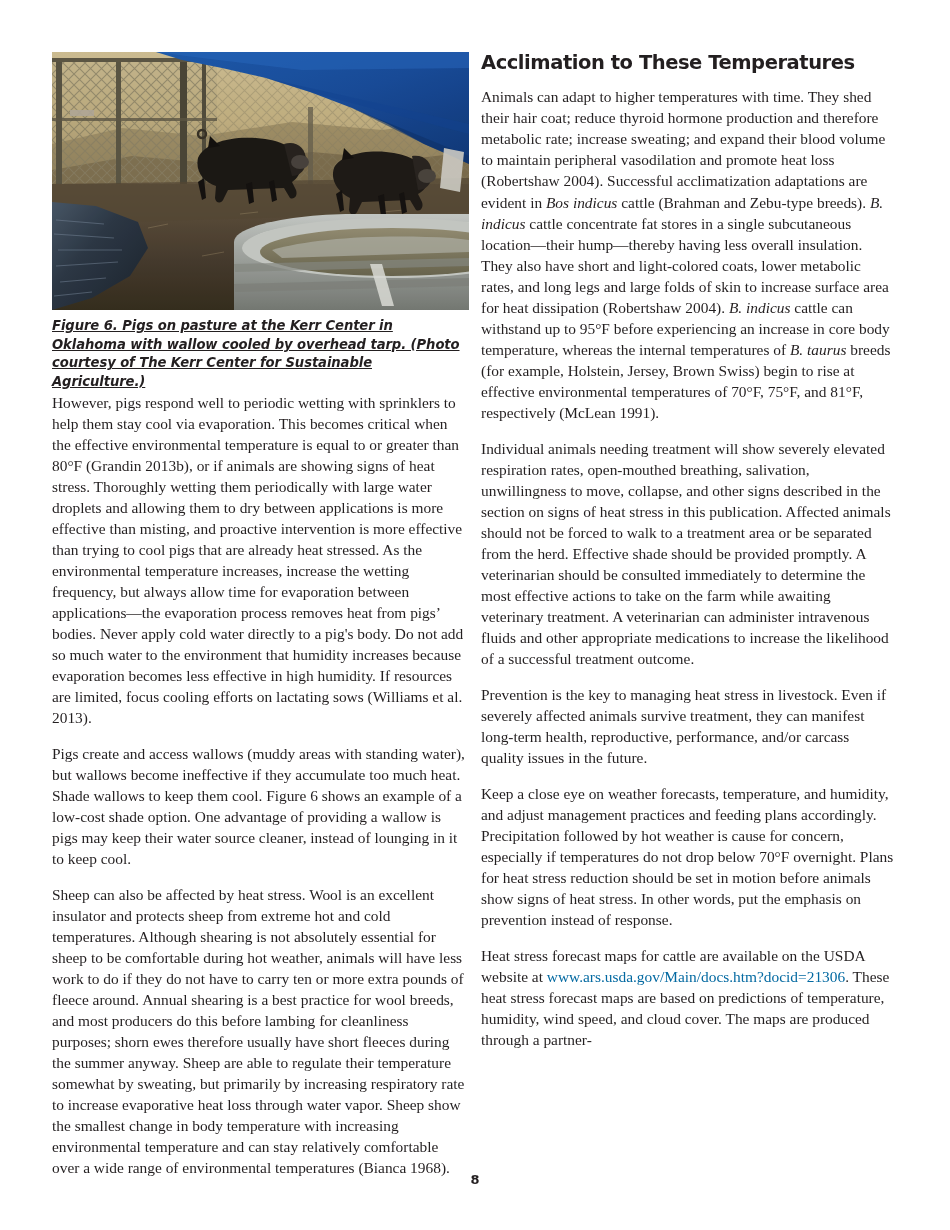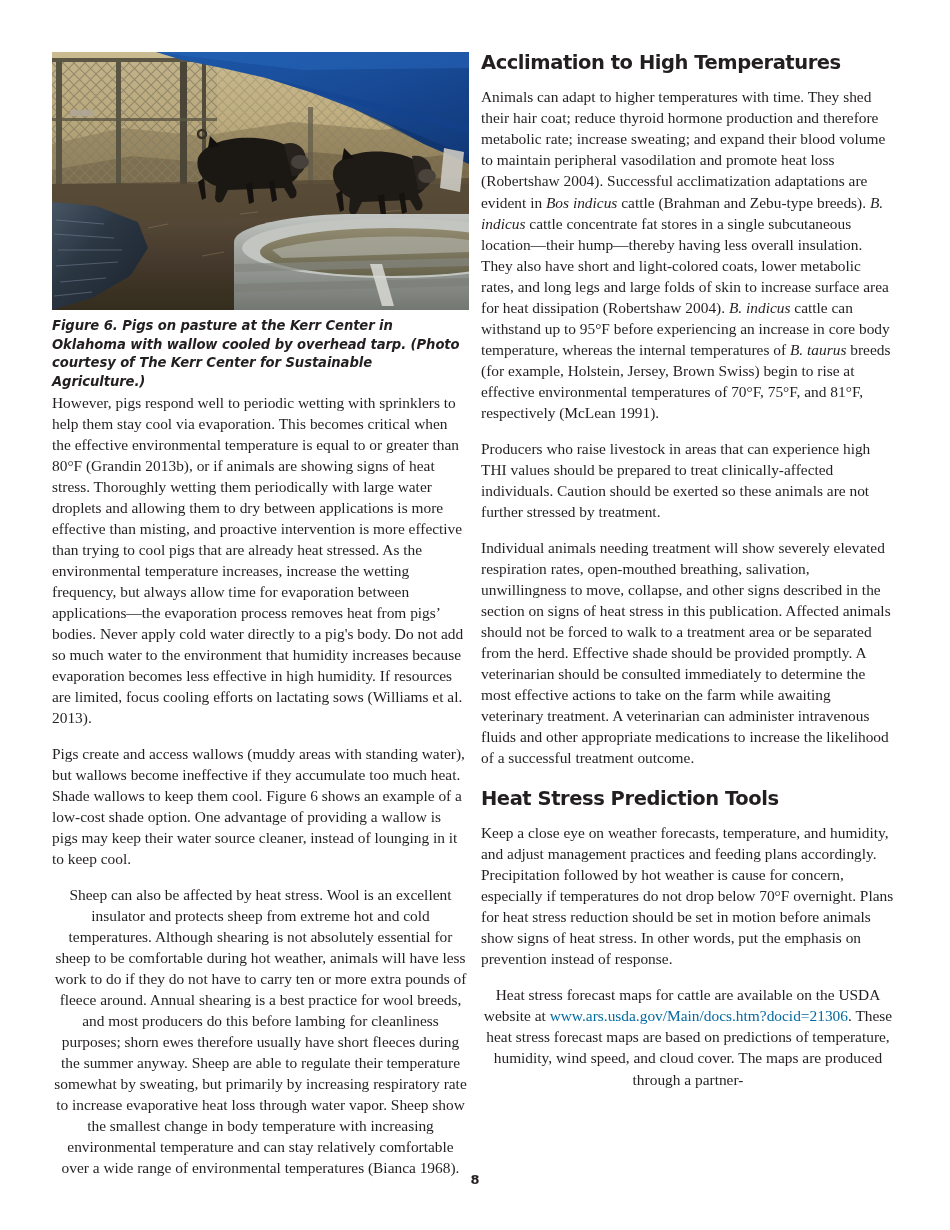--- a/index.html
+++ b/index.html
@@ -44,20 +44,21 @@
 
   .caption {
     font-family: "DejaVu Sans", sans-serif;
     font-weight: bold;
     font-style: italic;
     font-size: 13.2px;
     line-height: 1.42;
     color: #231f20;
     margin-top: 7px;
     letter-spacing: -0.1px;
+    text-decoration: underline;
   }
 
   
   h2.section-heading {
     font-family: "DejaVu Sans", sans-serif;
     font-weight: bold;
     font-size: 19.5px;
     line-height: 1.15;
     color: #231f20;
     margin: 0 0 12px 0;
@@ -69,21 +70,21 @@
   
   p.body {
     font-family: "Liberation Serif", serif;
     font-size: 15.4px;
     line-height: 1.365;
     color: #231f20;
     margin: 0 0 15px 0;
     text-align: left;
     hyphens: none;
   }
-  p.body:last-child { margin-bottom: 0; text-align: center; }
+  p.body:last-child { margin-bottom: 0; }
 
   .first-para { margin-top: 18px; }
 
   em { }
 
   a.extlink,
   .extlink {
     color: #0369a1;
     text-decoration: none;
   }
@@ -236,26 +237,25 @@
       <figcaption class="caption">Figure 6. Pigs on pasture at the Kerr Center in Oklahoma with wallow cooled by overhead tarp. (Photo courtesy of The Kerr Center for Sustainable Agriculture.)</figcaption>
     </figure>
 
     <p class="body first-para">However, pigs respond well to periodic wetting with sprinklers to help them stay cool via evaporation. This becomes critical when the effective environmental temperature is equal to or greater than 80°F (Grandin 2013b), or if animals are showing signs of heat stress. Thoroughly wetting them periodically with large water droplets and allowing them to dry between applications is more effective than misting, and proactive intervention is more effective than trying to cool pigs that are already heat stressed. As the environmental temperature increases, increase the wetting frequency, but always allow time for evaporation between applications—the evaporation process removes heat from pigs’ bodies. Never apply cold water directly to a pig's body. Do not add so much water to the environment that humidity increases because evaporation becomes less effective in high humidity. If resources are limited, focus cooling efforts on lactating sows (Williams et al. 2013).</p>
     <p class="body">Pigs create and access wallows (muddy areas with standing water), but wallows become ineffective if they accumulate too much heat. Shade wallows to keep them cool. Figure 6 shows an example of a low-cost shade option. One advantage of providing a wallow is pigs may keep their water source cleaner, instead of lounging in it to keep cool.</p>
     <p class="body">Sheep can also be affected by heat stress. Wool is an excellent insulator and protects sheep from extreme hot and cold temperatures. Although shearing is not absolutely essential for sheep to be comfortable during hot weather, animals will have less work to do if they do not have to carry ten or more extra pounds of fleece around. Annual shearing is a best practice for wool breeds, and most producers do this before lambing for cleanliness purposes; shorn ewes therefore usually have short fleeces during the summer anyway. Sheep are able to regulate their temperature somewhat by sweating, but primarily by increasing respiratory rate to increase evaporative heat loss through water vapor. Sheep show the smallest change in body temperature with increasing environmental temperature and can stay relatively comfortable over a wide range of environmental temperatures (Bianca 1968).</p>
   </div>
 
   <div class="col col-right">
 
-    <h2 class="section-heading">Acclimation to High Temperatures</h2>
+    <h2 class="section-heading">Acclimation to These Temperatures</h2>
     <p class="body">Animals can adapt to higher temperatures with time. They shed their hair coat; reduce thyroid hormone production and therefore metabolic rate; increase sweating; and expand their blood volume to maintain peripheral vasodilation and promote heat loss (Robertshaw 2004). Successful acclimatization adaptations are evident in <em>Bos indicus</em> cattle (Brahman and Zebu-type breeds). <em>B. indicus</em> cattle concentrate fat stores in a single subcutaneous location—their hump—thereby having less overall insulation. They also have short and light-colored coats, lower metabolic rates, and long legs and large folds of skin to increase surface area for heat dissipation (Robertshaw 2004). <em>B. indicus</em> cattle can withstand up to 95°F before experiencing an increase in core body temperature, whereas the internal temperatures of <em>B. taurus</em> breeds (for example, Holstein, Jersey, Brown Swiss) begin to rise at effective environmental temperatures of 70°F, 75°F, and 81°F, respectively (McLean 1991).</p>
 
-    <p class="body">Producers who raise livestock in areas that can experience high THI values should be prepared to treat clinically-affected individuals. Caution should be exerted so these animals are not further stressed by treatment.</p>
     <p class="body">Individual animals needing treatment will show severely elevated respiration rates, open-mouthed breathing, salivation, unwillingness to move, collapse, and other signs described in the section on signs of heat stress in this publication. Affected animals should not be forced to walk to a treatment area or be separated from the herd. Effective shade should be provided promptly. A veterinarian should be consulted immediately to determine the most effective actions to take on the farm while awaiting veterinary treatment. A veterinarian can administer intravenous fluids and other appropriate medications to increase the likelihood of a successful treatment outcome.</p>
-
-    <h2 class="section-heading spaced">Heat Stress Prediction Tools</h2>
+    <p class="body">Prevention is the key to managing heat stress in livestock. Even if severely affected animals survive treatment, they can manifest long-term health, reproductive, performance, and/or carcass quality issues in the future.</p>
+
     <p class="body">Keep a close eye on weather forecasts, temperature, and humidity, and adjust management practices and feeding plans accordingly. Precipitation followed by hot weather is cause for concern, especially if temperatures do not drop below 70°F overnight. Plans for heat stress reduction should be set in motion before animals show signs of heat stress. In other words, put the emphasis on prevention instead of response.</p>
     <p class="body">Heat stress forecast maps for cattle are available on the USDA website at <span class="extlink">www.ars.usda.gov/Main/docs.htm?docid=21306</span>. These heat stress forecast maps are based on predictions of temperature, humidity, wind speed, and cloud cover. The maps are produced through a partner-</p>
   </div>
 
   <div class="folio">8</div>
 
 </div>
 
 </body></html>

